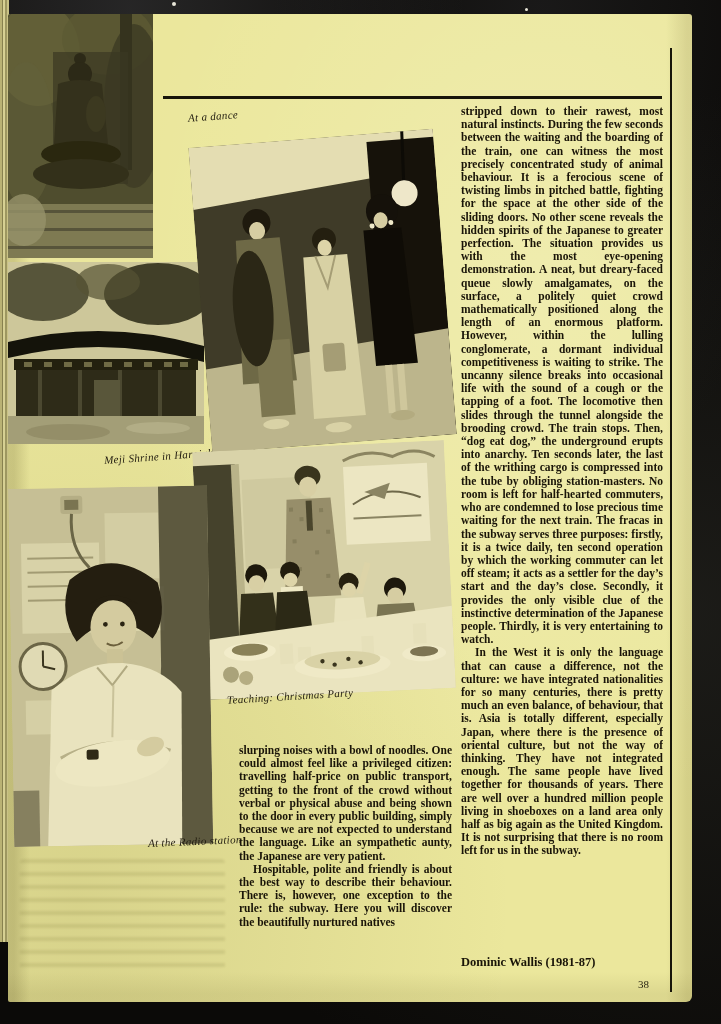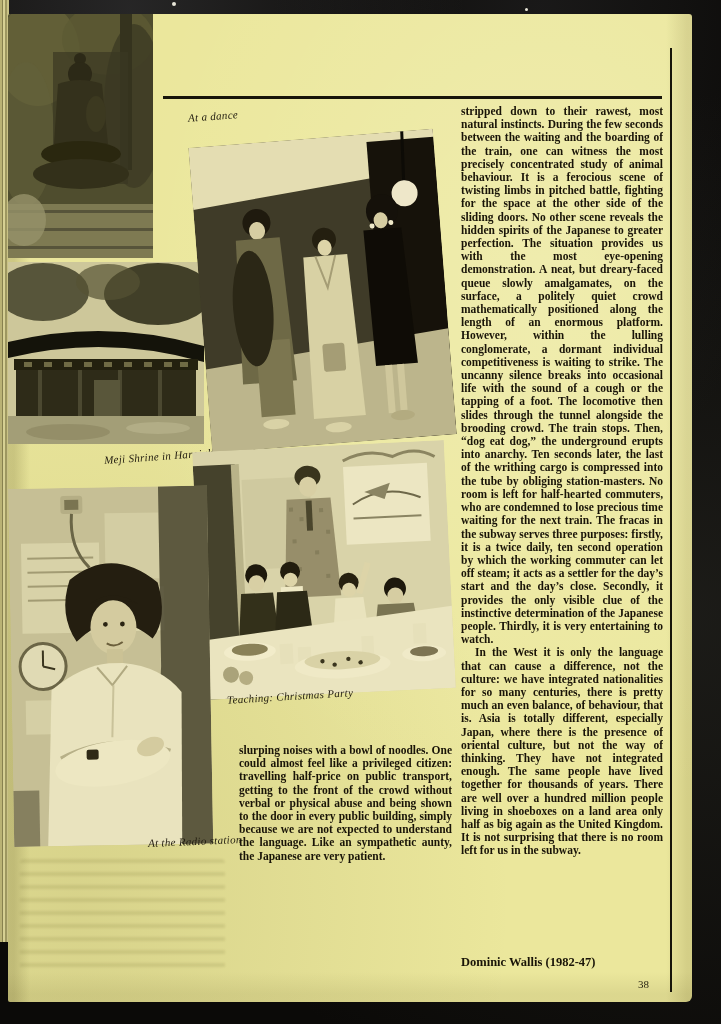--- a/index.html
+++ b/index.html
@@ -278,23 +278,24 @@
       <ellipse cx="138" cy="260" rx="14" ry="9" fill="#d4cb9f" transform="rotate(-20 138 260)"></ellipse>
       <rect x="74" y="262" width="12" height="10" rx="2" fill="#2e2916"></rect>
     </svg>
   </div>
   <div class="caption" style="left:140px; top:821px; transform:rotate(-2.5deg);">At the Radio station</div>
 
   <div class="bleed"></div>
 
   <div class="col" style="left:231px; top:730px; width:213px; height:258px;">
     <p>slurping noises with a bowl of noodles. One could almost feel like a privileged citizen: travelling half-price on public transport, getting to the front of the crowd without verbal or physical abuse and being shown to the door in every public building, simply because we are not expected to understand the language. Like an sympathetic aunty, the Japanese are very patient.</p>
+    <p class="indent">Hospitable, polite and friendly is about the best way to describe their behaviour. There is, however, one exception to the rule: the subway. Here you will discover the beautifully nurtured natives</p>
   </div>
 
   <div class="col" style="left:453px; top:91px; width:202px; height:852px;">
     <p>stripped down to their rawest, most natural instincts. During the few seconds between the waiting and the boarding of the train, one can witness the most precisely concentrated study of animal behaviour. It is a ferocious scene of twisting limbs in pitched battle, fighting for the space at the other side of the sliding doors. No other scene reveals the hidden spirits of the Japanese to greater perfection. The situation provides us with the most eye-opening demonstration. A neat, but dreary-faced queue slowly amalgamates, on the surface, a politely quiet crowd mathematically positioned along the length of an enormous platform. However, within the lulling conglomerate, a dormant individual competitiveness is waiting to strike. The uncanny silence breaks into occasional life with the sound of a cough or the tapping of a foot. The locomotive then slides through the tunnel alongside the brooding crowd. The train stops. Then, “dog eat dog,” the underground erupts into anarchy. Ten seconds later, the last of the writhing cargo is compressed into the tube by obliging station-masters. No room is left for half-hearted commuters, who are condemned to lose precious time waiting for the next train. The fracas in the subway serves three purposes: firstly, it is a twice daily, ten second operation by which the working commuter can let off steam; it acts as a settler for the day’s start and the day’s close. Secondly, it provides the only visible clue of the instinctive determination of the Japanese people. Thirdly, it is very entertaining to watch.</p>
     <p class="indent">In the West it is only the language that can cause a difference, not the culture: we have integrated nationalities for so many centuries, there is pretty much an even balance, of behaviour, that is. Asia is totally different, especially Japan, where there is the presence of oriental culture, but not the way of thinking. They have not integrated enough. The same people have lived together for thousands of years. There are well over a hundred million people living in shoeboxes on a land area only half as big again as the United Kingdom. It is not surprising that there is no room left for us in the subway.</p>
   </div>
 
-  <div class="byline">Dominic Wallis (1982-47)</div>
+  <div class="byline">Dominic Wallis (1981-87)</div>
   <div class="page-number">38</div>
 
 </div>
 
 </body></html>

